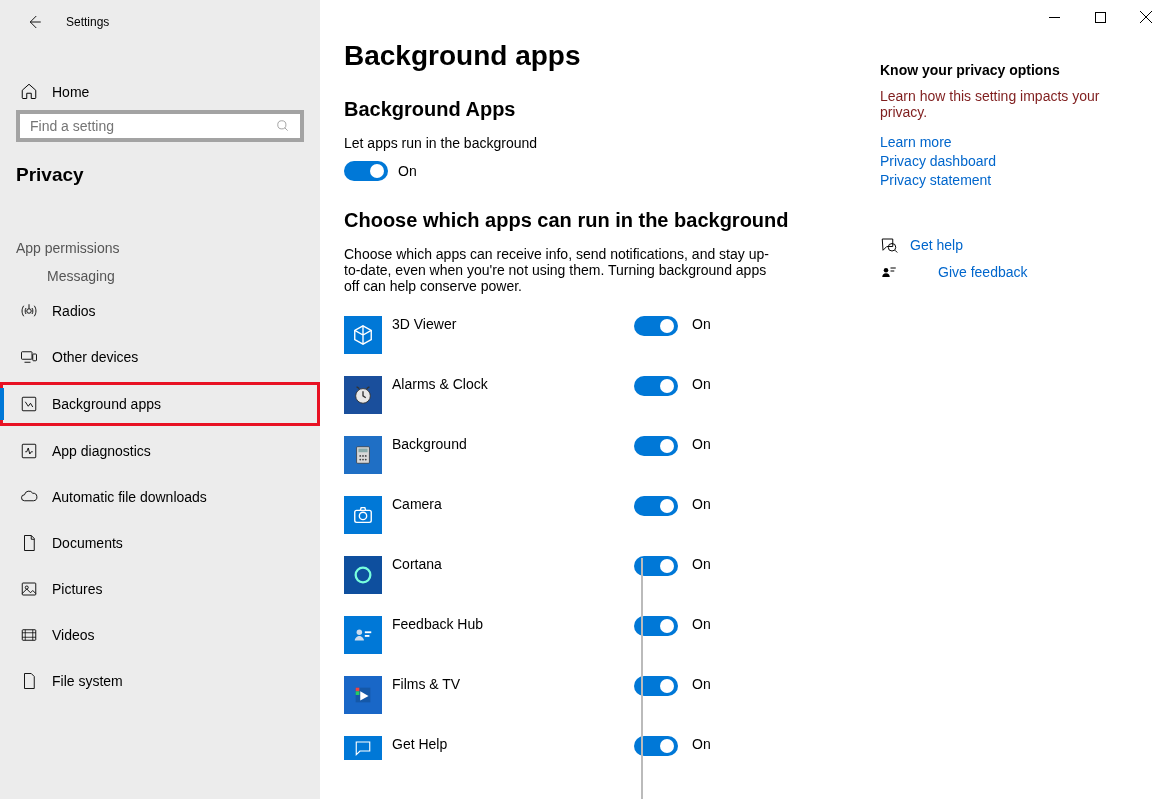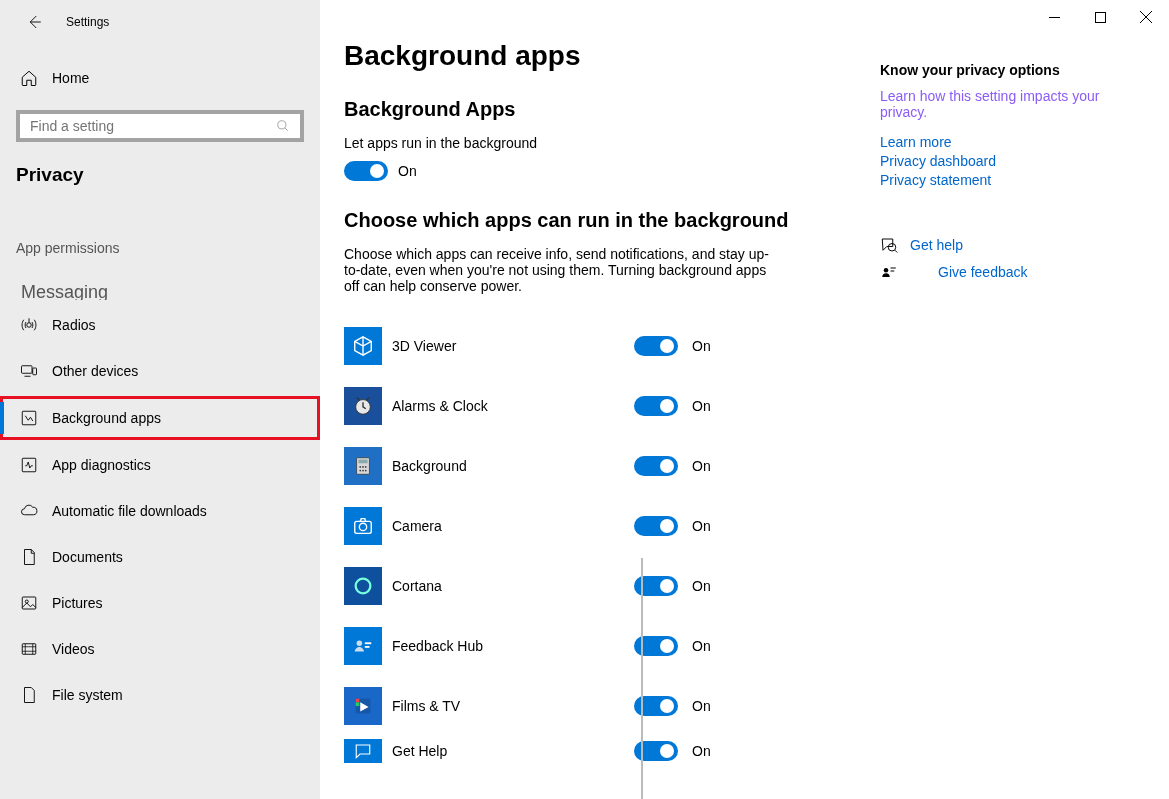--- a/index.html
+++ b/index.html
@@ -27,21 +27,21 @@
     padding: 8px 10px 4px 20px;
     height: 40px;
   }
   .back-btn {
     width: 28px; height: 28px;
     display:flex; align-items:center; justify-content:center;
     cursor:pointer;
   }
   .app-title { margin-left: 18px; font-size: 12px; }
   .home-row {
-    display:flex; align-items:center;
+    display:flex; align-items:flex-end;
     padding: 0 0 0 20px;
     height: 44px;
     margin-top: 16px;
     cursor:pointer;
   }
   .home-row .icon { width: 20px; display:flex; }
   .home-row .label { margin-left: 12px; font-size: 14px; }
   .search-wrap {
     margin: 10px 16px 0 16px;
   }
@@ -89,23 +89,23 @@
   }
   .nav-item.highlighted::before {
     content:"";
     position:absolute;
     left: -3px; top: 3px; bottom: 3px;
     width: 4px;
     background: #0078d7;
   }
   .clip-line {
     color:#555;
-    font-size:18px;
-    padding-left:21px;
-    margin-top: 26px;
+    font-size:14px;
+    padding-left:47px;
+    margin-top: 12px;
     height: 18px;
     overflow:hidden;
   }
   
   .main {
     flex:1;
     display:flex;
     position:relative;
   }
   .content {
@@ -147,21 +147,21 @@
   .toggle .knob {
     position:absolute;
     left: 26px; top: 3px;
     width: 14px; height: 14px;
     border-radius: 50%;
     background: #fff;
   }
   .toggle-state { font-size: 14px; }
   .apps { }
   .app-row {
-    display:flex; align-items:center;
+    display:flex; 
     height: 60px;
   }
   .app-row .app-icon {
     width: 38px; height: 38px;
     background: #0078d7;
     display:flex; align-items:center; justify-content:center;
     color:#fff;
   }
   .app-row .app-name {
     margin-left: 10px;
@@ -173,21 +173,21 @@
   
   .right {
     padding: 62px 0 0 0;
     width: 260px;
   }
   .right .r-title {
     font-size: 14px; font-weight: 600;
     margin-bottom: 10px;
   }
   .right .r-desc {
-    font-size: 14px; color:#8b5cf6;
+    font-size: 14px; color:#7f1d1d;
     margin-bottom: 14px;
     max-width: 230px;
   }
   .right a {
     display:block;
     color:#0066cc;
     text-decoration:none;
     font-size:14px;
     margin-bottom: 3px;
     cursor:pointer;

